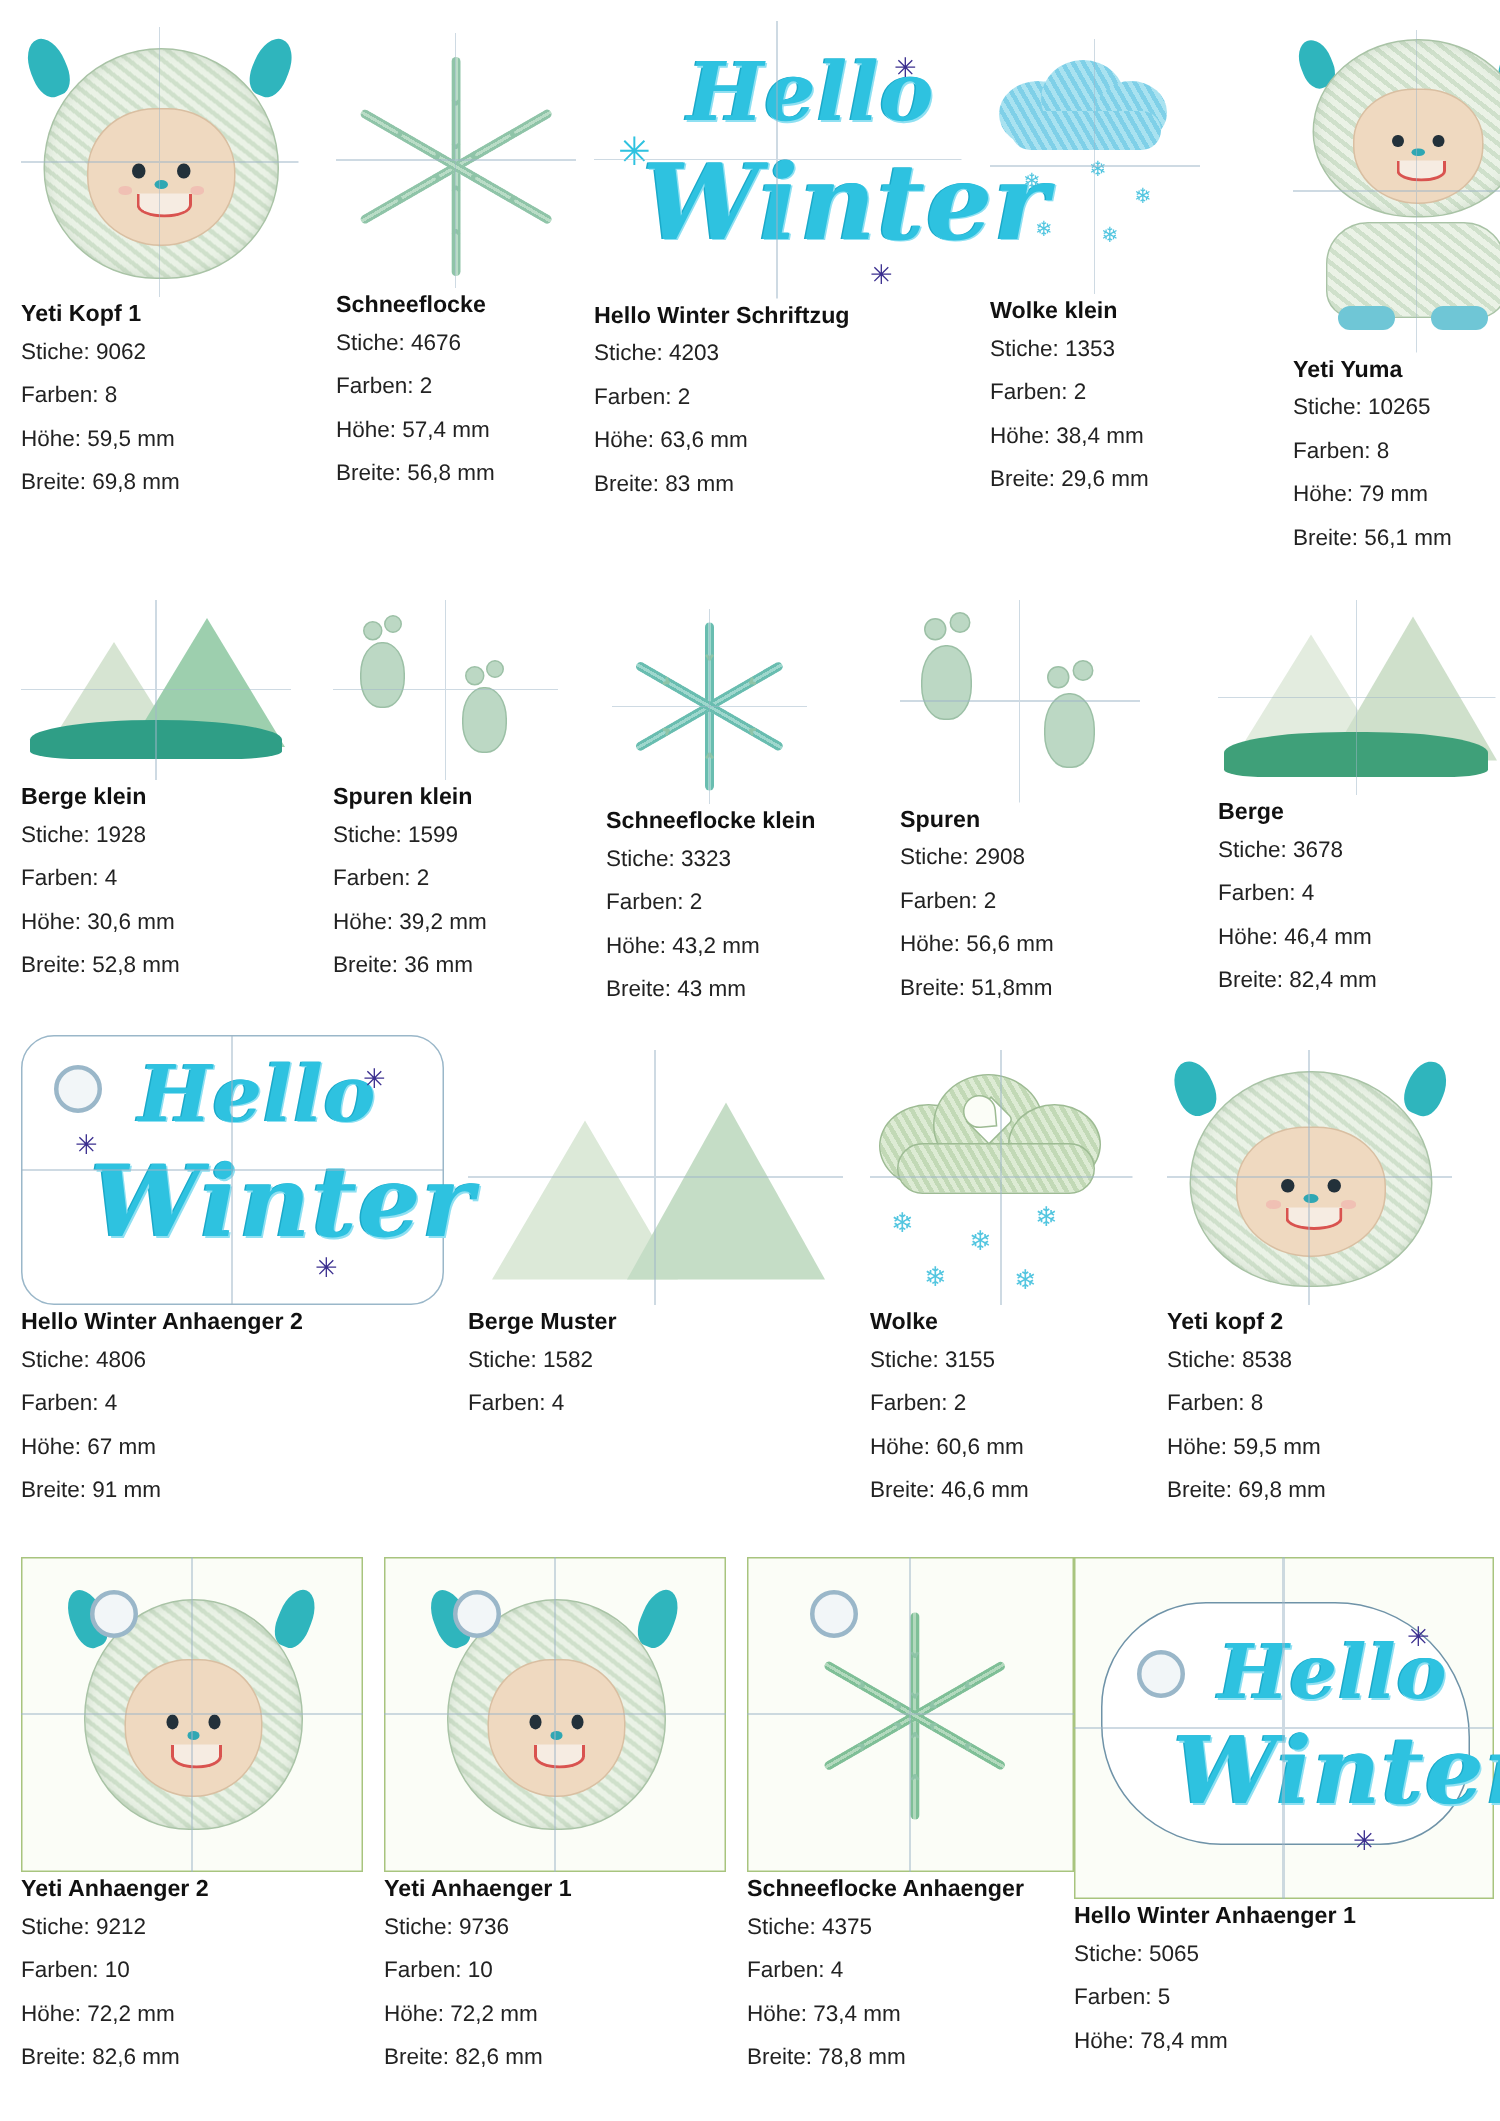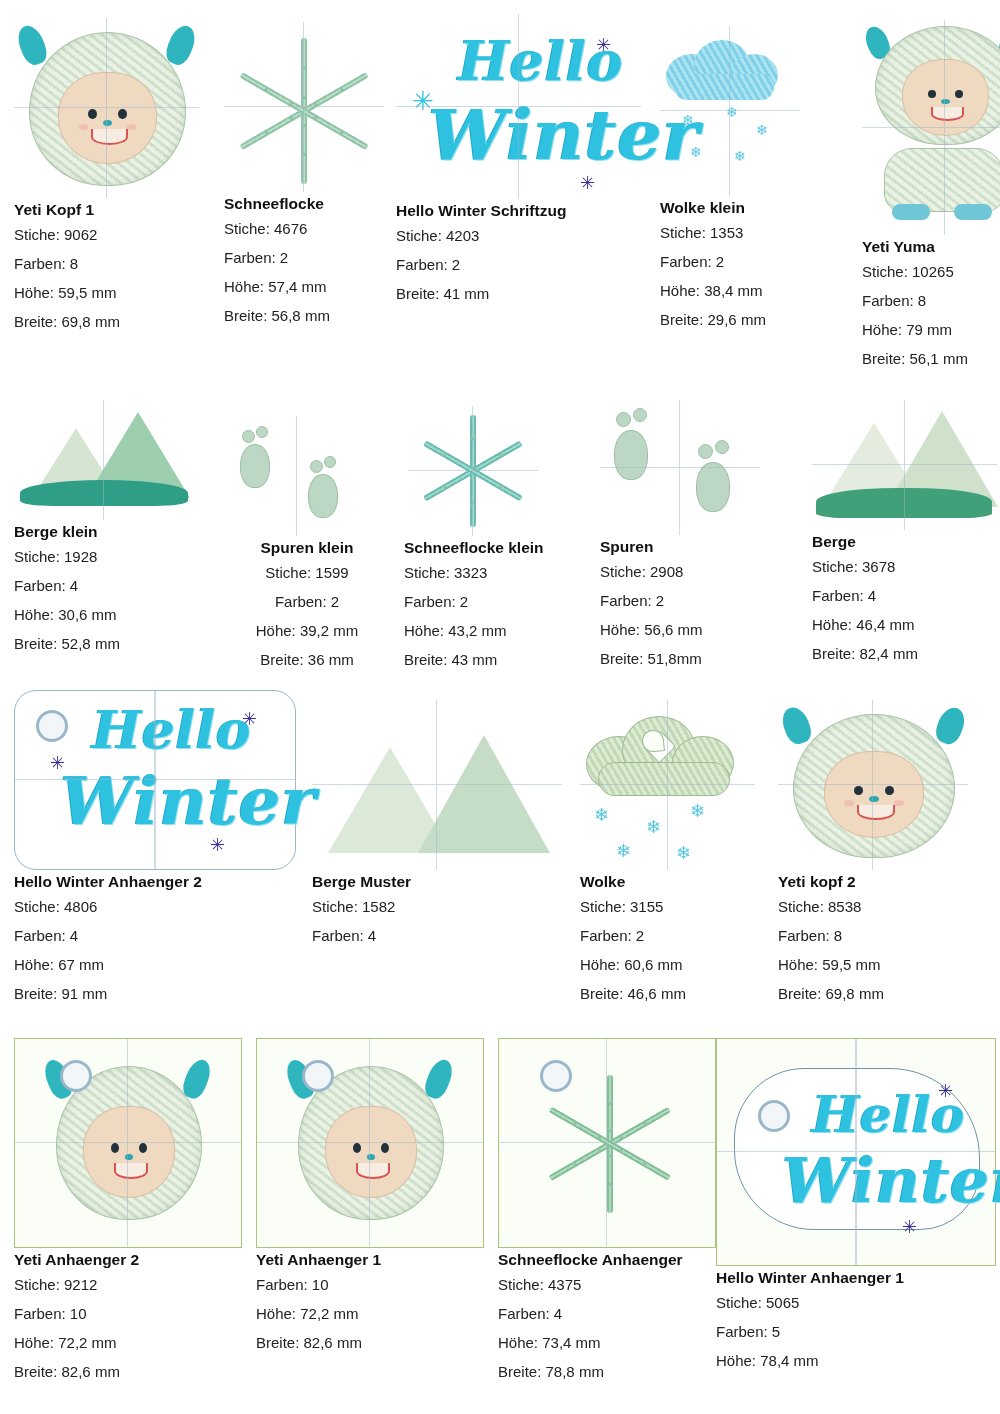--- a/index.html
+++ b/index.html
@@ -213,21 +213,22 @@
       <div class="script" style="position:absolute;left:32px;top:86px;font-size:70px;">Winter</div>
       <div class="star" style="left:16px;top:72px;font-size:26px;color:#2ec2e0;">✳</div>
       <div class="star" style="left:200px;top:20px;">✳</div>
       <div class="star" style="left:184px;top:158px;">✳</div>
       <div class="hoop"></div>
     </div>
     <div class="caption">
       <div class="title">Hello Winter Schriftzug</div>
       <div class="spec">Stiche: 4203</div>
       <div class="spec">Farben: 2</div>
-      <div class="spec">Breite: 41 mm</div>
+      <div class="spec">Höhe: 63,6 mm</div>
+      <div class="spec">Breite: 83 mm</div>
     </div>
   </div>
 
   <div class="item" style="left:660px;top:26px;width:160px;">
     <div class="art" style="width:140px;height:170px;">
       <div class="cloud blue">
         <div class="c" style="left:6px;top:28px;width:52px;height:44px;"></div>
         <div class="c" style="left:34px;top:14px;width:56px;height:52px;"></div>
         <div class="c" style="left:70px;top:28px;width:48px;height:42px;"></div>
         <div class="c" style="left:14px;top:48px;width:100px;height:26px;border-radius:14px;"></div>
@@ -286,21 +287,21 @@
     </div>
     <div class="caption">
       <div class="title">Berge klein</div>
       <div class="spec">Stiche: 1928</div>
       <div class="spec">Farben: 4</div>
       <div class="spec">Höhe: 30,6 mm</div>
       <div class="spec">Breite: 52,8 mm</div>
     </div>
   </div>
 
-  <div class="item" style="left:222px;top:416px;width:170px;text-align:center;">
+  <div class="item" style="left:222px;top:400px;width:170px;">
     <div class="art" style="width:150px;height:120px;">
       <div class="foot sole" style="left:18px;top:28px;width:28px;height:42px;"></div>
       <div class="toe" style="left:20px;top:14px;width:11px;height:11px;"></div>
       <div class="toe" style="left:34px;top:10px;width:10px;height:10px;"></div>
       <div class="foot sole" style="left:86px;top:58px;width:28px;height:42px;"></div>
       <div class="toe" style="left:88px;top:44px;width:11px;height:11px;"></div>
       <div class="toe" style="left:102px;top:40px;width:10px;height:10px;"></div>
       <div class="hoop"></div>
     </div>
     <div class="caption">
@@ -511,20 +512,21 @@
             <div class="nose"></div>
             <div class="mouth"></div>
           </div>
         </div>
       </div>
       <div class="grommet" style="left:46px;top:22px;"></div>
       <div class="hoop"></div>
     </div>
     <div class="caption">
       <div class="title">Yeti Anhaenger 1</div>
+      <div class="spec">Stiche: 9736</div>
       <div class="spec">Farben: 10</div>
       <div class="spec">Höhe: 72,2 mm</div>
       <div class="spec">Breite: 82,6 mm</div>
     </div>
   </div>
 
   <div class="item" style="left:498px;top:1038px;width:230px;">
     <div class="art" style="width:218px;height:210px;">
       <div class="greenframe"></div>
       <div style="position:absolute;left:34px;top:24px;width:156px;height:160px;">

